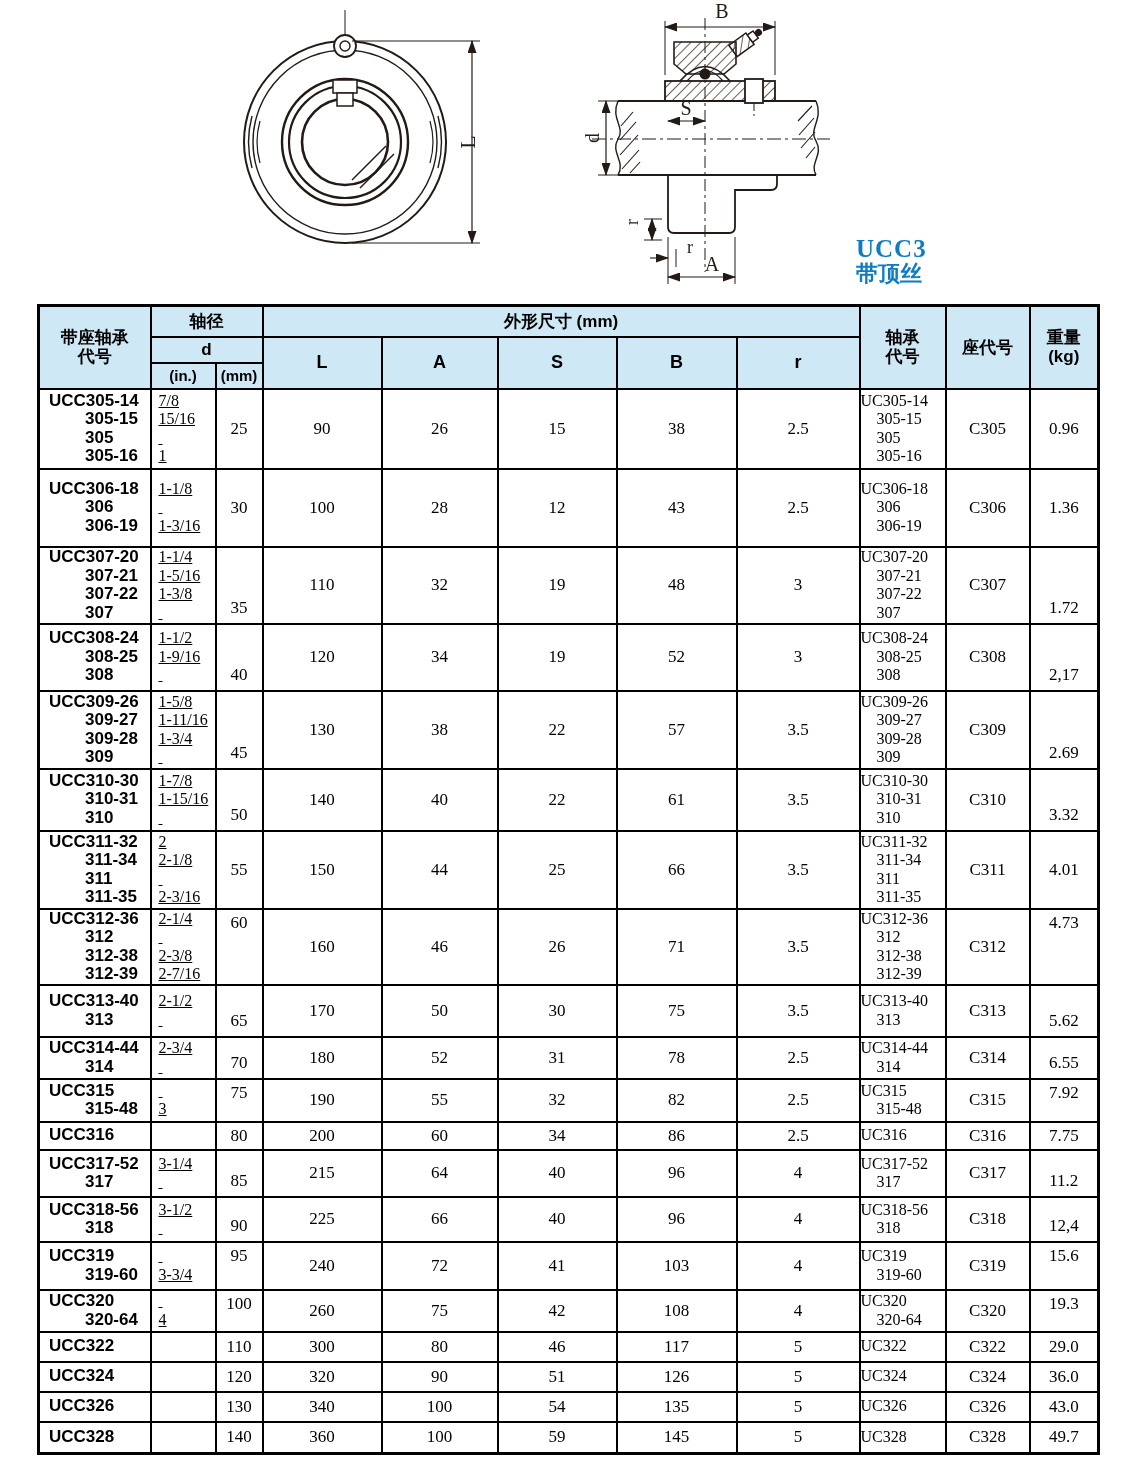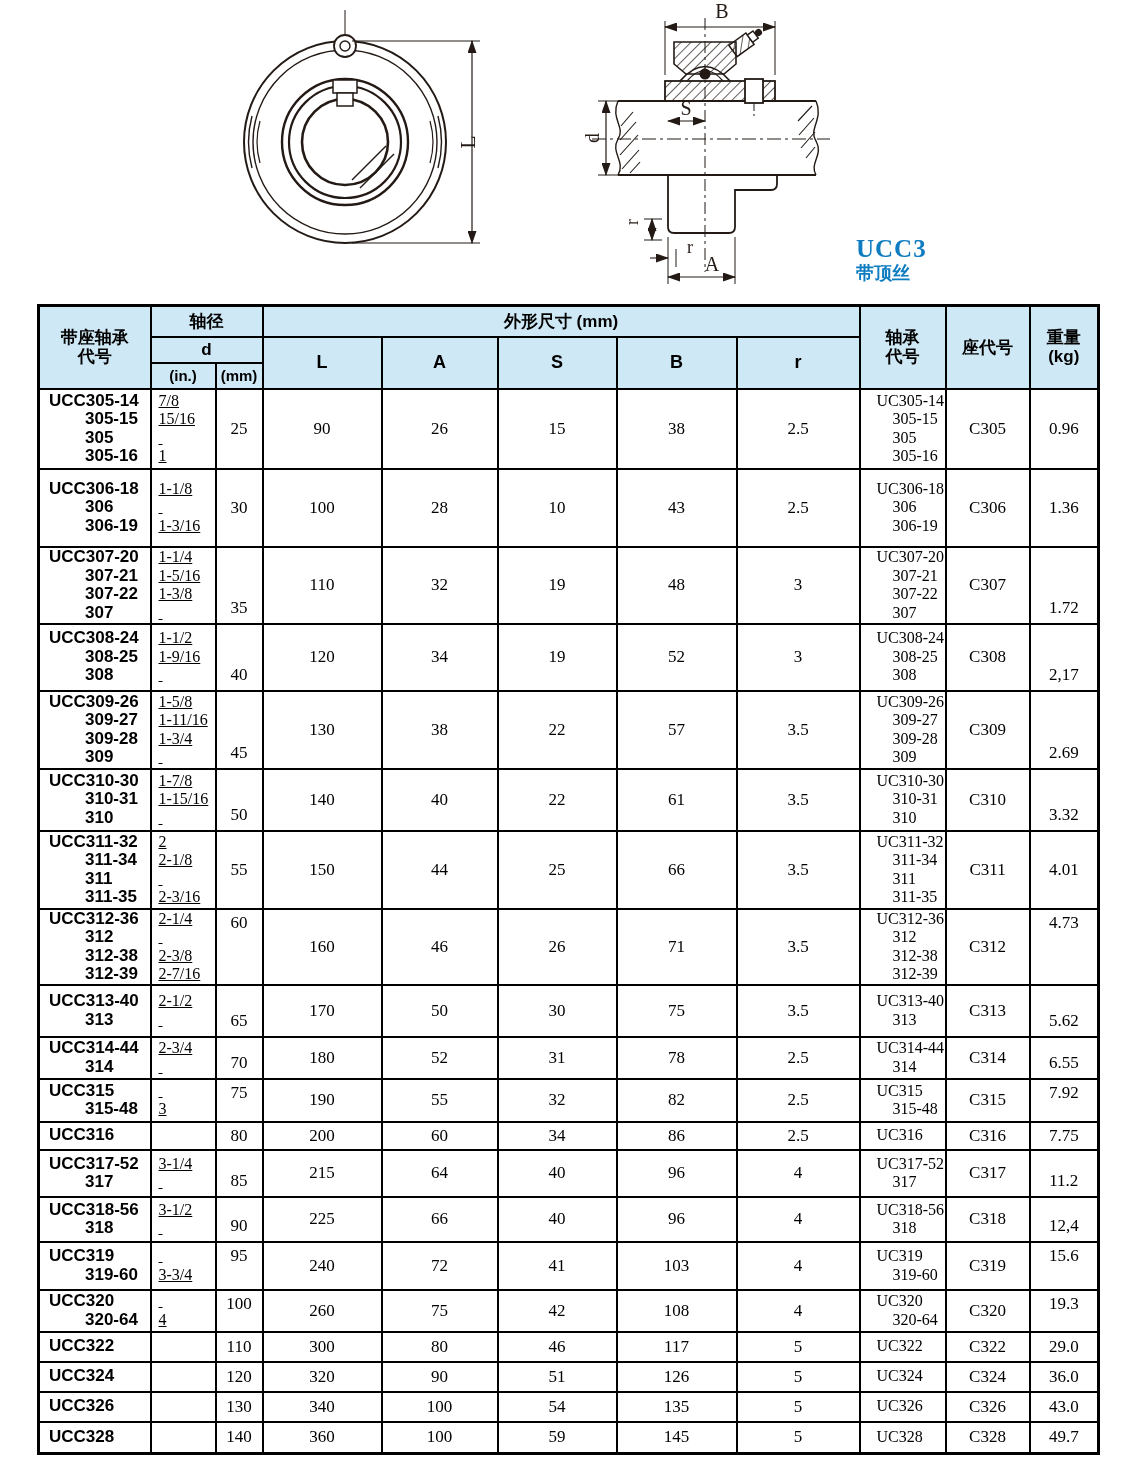--- a/index.html
+++ b/index.html
@@ -3,36 +3,36 @@
 <meta charset="utf-8">
 <style>
   html,body{margin:0;padding:0;background:#e8e8e8;}
   .page{position:relative;width:1134px;height:1459px;background:#ffffff;margin:0 auto;overflow:hidden;
         font-family:"Liberation Sans",sans-serif;color:#000;}
   
   .drawing-area{position:absolute;left:0;top:0;width:1134px;height:302px;}
   .series-label{position:absolute;left:856px;top:236px;line-height:25px;font-weight:bold;
                 font-family:"Liberation Serif",serif;}
   .series-label .l1{font-size:25px;letter-spacing:1px;}
-  .series-label .l2{font-size:18px;font-family:"Liberation Sans",sans-serif;}
+  .series-label .l2{font-size:22px;font-family:"Liberation Sans",sans-serif;}
   
   table.spec{position:absolute;left:37px;top:304px;width:1063px;table-layout:fixed;
              border-collapse:collapse;border:3px solid #000;}
   .spec th,.spec td{border:2px solid #000;padding:0;overflow:hidden;}
   .spec thead th{background:#cfe8f5;font-weight:bold;font-size:17px;line-height:19px;
                  text-align:center;vertical-align:middle;font-family:"Liberation Sans",sans-serif;}
   .spec thead th.small{font-size:15px;}
   .spec thead th.dimcol{font-size:18px;}
   .spec td{vertical-align:middle;text-align:center;}
   td.unit{text-align:left;padding-left:9px;}
   td.unit .line{font-weight:bold;font-size:17px;line-height:18.5px;font-family:"Liberation Sans",sans-serif;}
   td.unit .line.indent{padding-left:36px;}
   td.inch{text-align:left;padding-left:7px;font-family:"Liberation Serif",serif;}
   td.inch .line{font-size:16px;line-height:18.5px;text-decoration:underline;}
-  td.bearing{text-align:left;padding-left:16px;font-family:"Liberation Serif",serif;margin-top:32px;}
+  td.bearing{text-align:left;padding-left:0;font-family:"Liberation Serif",serif;margin-top:32px;}
   td.bearing .line{font-size:16px;line-height:18.5px;}
   td.bearing .line.indent{padding-left:16px;}
   td.num{font-family:"Liberation Serif",serif;font-size:17px;}
   td.vt{vertical-align:top;padding-top:3px;}
   td.vm{vertical-align:middle;}
   td.vb{vertical-align:bottom;padding-bottom:5px;}
   .lines{display:block;}
 </style>
 </head>
 <body>
@@ -268,21 +268,21 @@
           <td class="inch">
             <div class="lines">
               <div class="line">1-1/8</div>
               <div class="line">&nbsp;</div>
               <div class="line">1-3/16</div>
             </div>
           </td>
           <td class="num vm">30</td>
           <td class="num vm">100</td>
           <td class="num vm">28</td>
-          <td class="num vm">10</td>
+          <td class="num vm">12</td>
           <td class="num vm">43</td>
           <td class="num vm">2.5</td>
           <td class="bearing">
             <div class="lines">
               <div class="line">UC306-18</div>
               <div class="line indent">306</div>
               <div class="line indent">306-19</div>
             </div>
           </td>
           <td class="num vm">C306</td>

